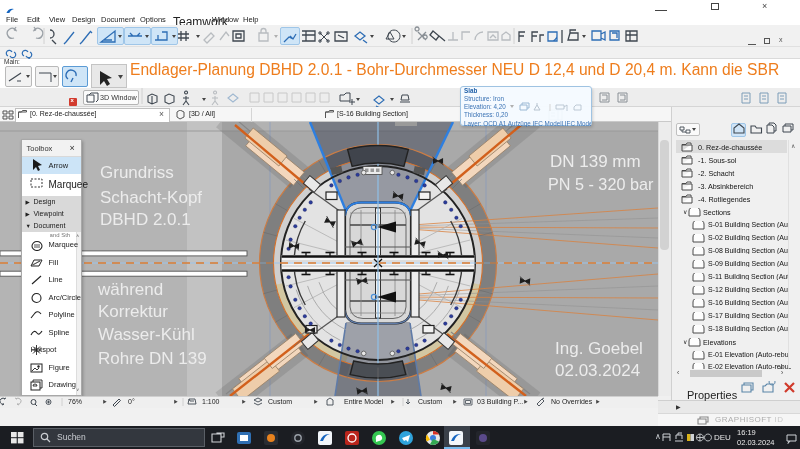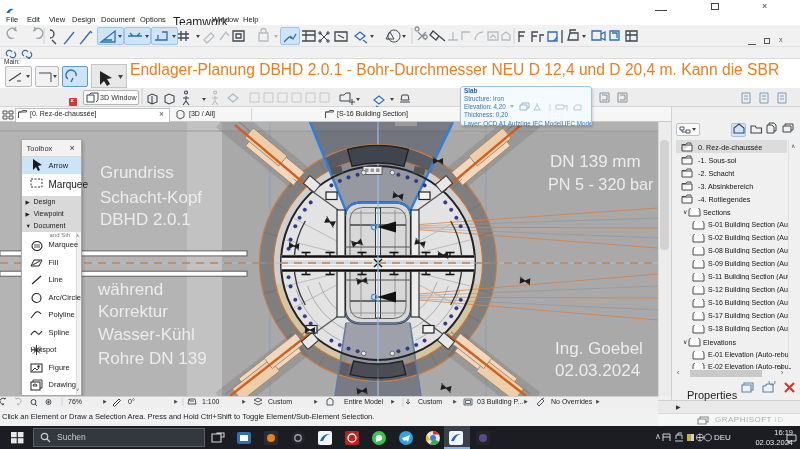--- a/index.html
+++ b/index.html
@@ -634,21 +634,20 @@
     </svg>
 <div class="ab" style="left:68px;top:398px;font-size:7px;color:#222">76%</div>
 <div class="ab" style="left:128px;top:398px;font-size:7px;color:#222">0°</div>
 <div class="ab" style="left:202px;top:398px;font-size:7px;color:#222">1:100</div>
 <div class="ab" style="left:268px;top:398px;font-size:7px;color:#222">Custom</div>
 <div class="ab" style="left:344px;top:398px;font-size:7px;color:#222">Entire Model</div>
 <div class="ab" style="left:418px;top:398px;font-size:7px;color:#222">Custom</div>
 <div class="ab" style="left:477px;top:398px;font-size:7px;color:#222">03 Building P...</div>
 <div class="ab" style="left:551px;top:398px;font-size:7px;color:#222">No Overrides</div>
 <div class="ab" style="left:0;top:408px;width:658px;height:18px;background:#f1f1f1"></div>
-<div class="ab" style="left:2px;top:412px;font-size:7.5px;color:#222">Click an Element or Draw a Selection Area. Press and Hold Ctrl+Shift to Toggle Element/Sub-Element Selection.</div>
 <div class="ab" style="left:0;top:426px;width:800px;height:23px;background:#1b1d22"></div>
 <svg class="ab" style="left:11px;top:432px" width="13" height="12">
       <rect x="0" y="0" width="5.7" height="5.2" fill="#e8e8e8"></rect>
       <rect x="6.8" y="0" width="5.7" height="5.2" fill="#e8e8e8"></rect>
       <rect x="0" y="6.2" width="5.7" height="5.2" fill="#e8e8e8"></rect>
       <rect x="6.8" y="6.2" width="5.7" height="5.2" fill="#e8e8e8"></rect>
     </svg>
 <div class="ab" style="left:33px;top:428px;width:172px;height:19px;background:#33373e;border:1px solid #5a5f66"></div>
 <svg class="ab" style="left:40px;top:432px" width="11" height="11">
       <circle cx="4.5" cy="4.5" r="3.2" fill="none" stroke="#c9ccd1" stroke-width="1.2"></circle>
@@ -705,21 +704,21 @@
 <div class="ab" style="left:655px;top:432px;font-size:8px;color:#cfd2d6">∧</div>
 <svg class="ab" style="left:660px;top:431px" width="52" height="14">
       <path d="M3,10 v-7 h7 v7 m-7,-4 h7" stroke="#cfd2d6" stroke-width="1" fill="none"></path>
       <path d="M15,10 h8 m-7,-2 v-4 h6 v4 m-4,-4 v-2 h4" stroke="#cfd2d6" stroke-width="1" fill="none"></path>
       <rect x="27" y="3" width="3.5" height="7" fill="#d8b21a"></rect>
       <rect x="30.5" y="3" width="3.5" height="7" fill="#cfd2d6"></rect>
       <path d="M40,3 a3.5,3.5 0 1 1 -0.1,0 m-3.5,3.5 h7 m-3.5,-3.5 v7" stroke="#cfd2d6" stroke-width="0.9" fill="none"></path>
       <path d="M48,3 a3.5,3.5 0 1 1 -0.1,0" stroke="#cfd2d6" stroke-width="0.9" fill="none"></path>
     </svg>
 <div class="ab" style="left:714px;top:432.5px;font-size:8px;color:#e8e8e8">DEU</div>
-<div class="ab" style="left:737px;top:428px;width:56px;text-align:right;font-size:7.5px;color:#e8e8e8;line-height:10px">16:19<br>02.03.2024</div>
+<div class="ab" style="left:737px;top:428px;width:56px;text-align:left;font-size:7.5px;color:#e8e8e8;line-height:10px">16:19<br>02.03.2024</div>
 <svg class="ab" style="left:786px;top:433px" width="12" height="11">
       <path d="M1,8 h9 v-6 h-9 z m2,0 l-1,2.5 2,-2.5" stroke="#cfd2d6" stroke-width="1" fill="none"></path>
     </svg>
 <div class="ab" style="left:460px;top:86px;width:132px;height:40px;background:rgba(245,250,255,0.96);border:1px solid #9fc3e2;border-radius:3px;box-shadow:1px 2px 3px rgba(0,0,0,0.15);z-index:50"></div>
 <div class="ab" style="left:464px;top:86.8px;font-size:6.3px;font-weight:bold;color:#1f5fa8;white-space:nowrap;max-width:127px;overflow:hidden;z-index:51">Slab</div>
 <div class="ab" style="left:464px;top:95.0px;font-size:6.3px;font-weight:normal;color:#3a72b4;white-space:nowrap;max-width:127px;overflow:hidden;z-index:51">Structure: Iron</div>
 <div class="ab" style="left:464px;top:103.2px;font-size:6.3px;font-weight:normal;color:#3a72b4;white-space:nowrap;max-width:127px;overflow:hidden;z-index:51">Elevation: 4,20</div>
 <div class="ab" style="left:464px;top:111.39999999999999px;font-size:6.3px;font-weight:normal;color:#3a72b4;white-space:nowrap;max-width:127px;overflow:hidden;z-index:51">Thickness: 0,20</div>
 <div class="ab" style="left:464px;top:119.6px;font-size:6.3px;font-weight:normal;color:#3a72b4;white-space:nowrap;max-width:127px;overflow:hidden;z-index:51">Layer: OCD A1 Aufzüge IFC Modell.IFC Model</div>
 <svg class="ab" style="left:508px;top:101px;z-index:51" width="84" height="12">

